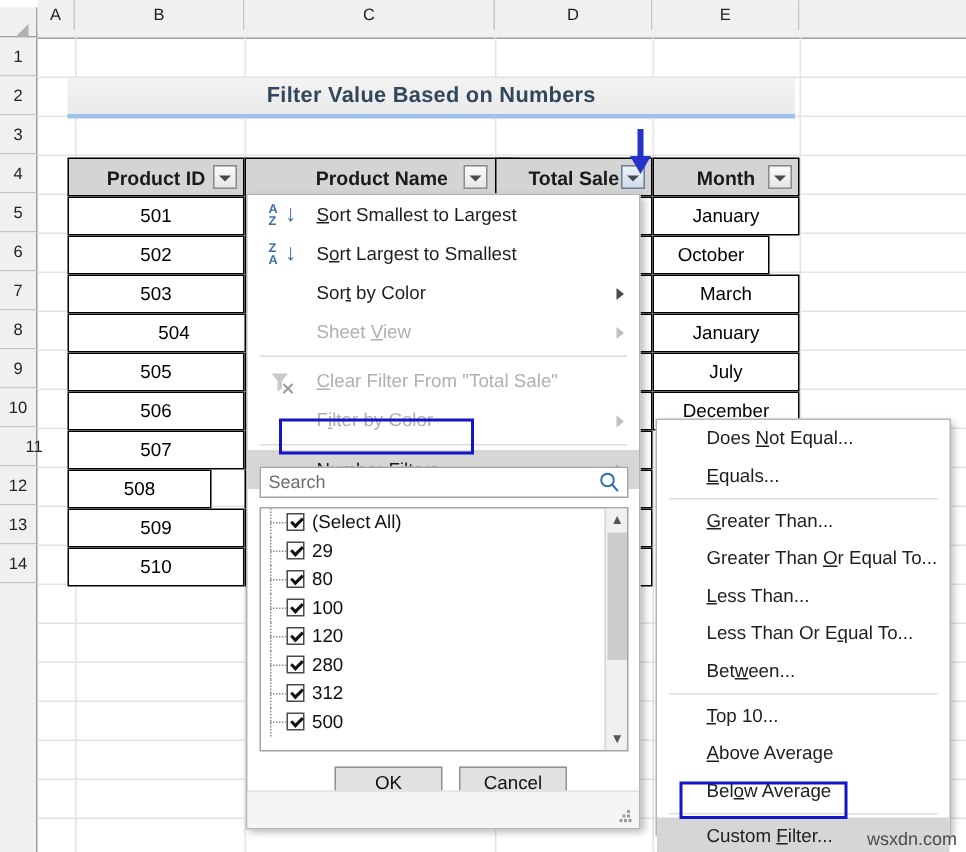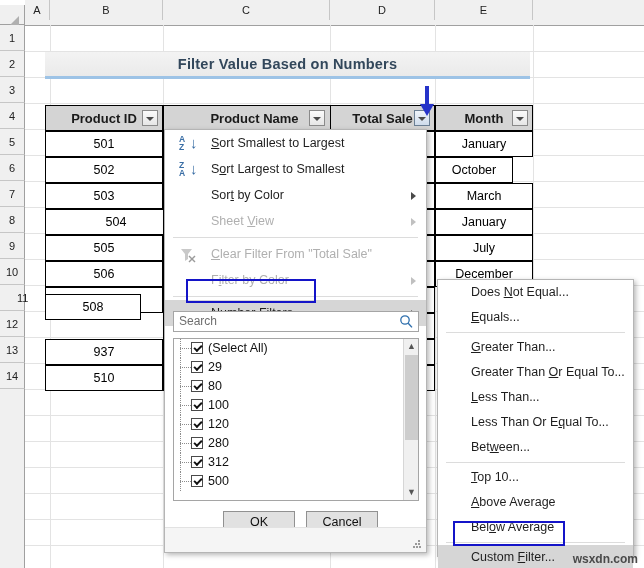--- a/index.html
+++ b/index.html
@@ -116,21 +116,21 @@
 
   
   #submenu{position:absolute;left:437px;top:279px;width:197px;height:278px;
     background:#fff;border:1px solid #b5b5b5;box-sizing:border-box;
     box-shadow:2px 2px 5px rgba(0,0,0,.28);}
   .sub-item{height:25px;line-height:25px;padding-left:33px;font-size:12.5px;color:#1e1e1e;}
   .sub-item.highlighted{background:#d6d6d6;}
   .sub-sep{height:1px;background:#dcdcdc;margin:2px 8px;}
 
   
-  #watermark{position:absolute;right:6px;bottom:2px;font-size:12px;color:#4a4a4a;font-weight:bold;}
+  #watermark{position:absolute;right:6px;bottom:2px;font-size:12px;color:#4a4a4a;}
 </style>
 </head>
 <body>
 
 <div id="sheet">
 
   <div class="colhead-row"></div>
   <div class="corner-box">
     <div class="corner-tri"></div>
   </div>
@@ -220,22 +220,22 @@
   </div>
 
   <div id="product-id-cells">
       <div class="cell" style="left: 45px; width: 118px; top: 131px;">501</div>
       <div class="cell" style="left: 45px; width: 118px; top: 157px;">502</div>
       <div class="cell" style="left: 45px; width: 118px; top: 183px;">503</div>
       <div class="cell" style="left: 45px; width: 142px; top: 209px;">504</div>
       <div class="cell" style="left: 45px; width: 118px; top: 235px;">505</div>
       <div class="cell" style="left: 45px; width: 118px; top: 261px;">506</div>
       <div class="cell" style="left: 45px; width: 118px; top: 287px;">507</div>
-      <div class="cell" style="left: 45px; width: 96px; top: 294px;">508</div>
-      <div class="cell" style="left: 45px; width: 118px; top: 339px;">937</div>
+      <div class="cell" style="left: 45px; width: 96px; top: 313px;">508</div>
+      <div class="cell" style="left: 45px; width: 118px; top: 339px;">509</div>
       <div class="cell" style="left: 45px; width: 118px; top: 365px;">510</div>
     </div>
   <div id="month-cells">
       <div class="cell" style="left: 435px; width: 98px; top: 131px;">January</div>
       <div class="cell" style="left: 435px; width: 78px; top: 157px;">October</div>
       <div class="cell" style="left: 435px; width: 98px; top: 183px;">March</div>
       <div class="cell" style="left: 435px; width: 98px; top: 209px;">January</div>
       <div class="cell" style="left: 435px; width: 98px; top: 235px;">July</div>
       <div class="cell" style="left: 435px; width: 98px; top: 261px;">December</div>
     </div>

